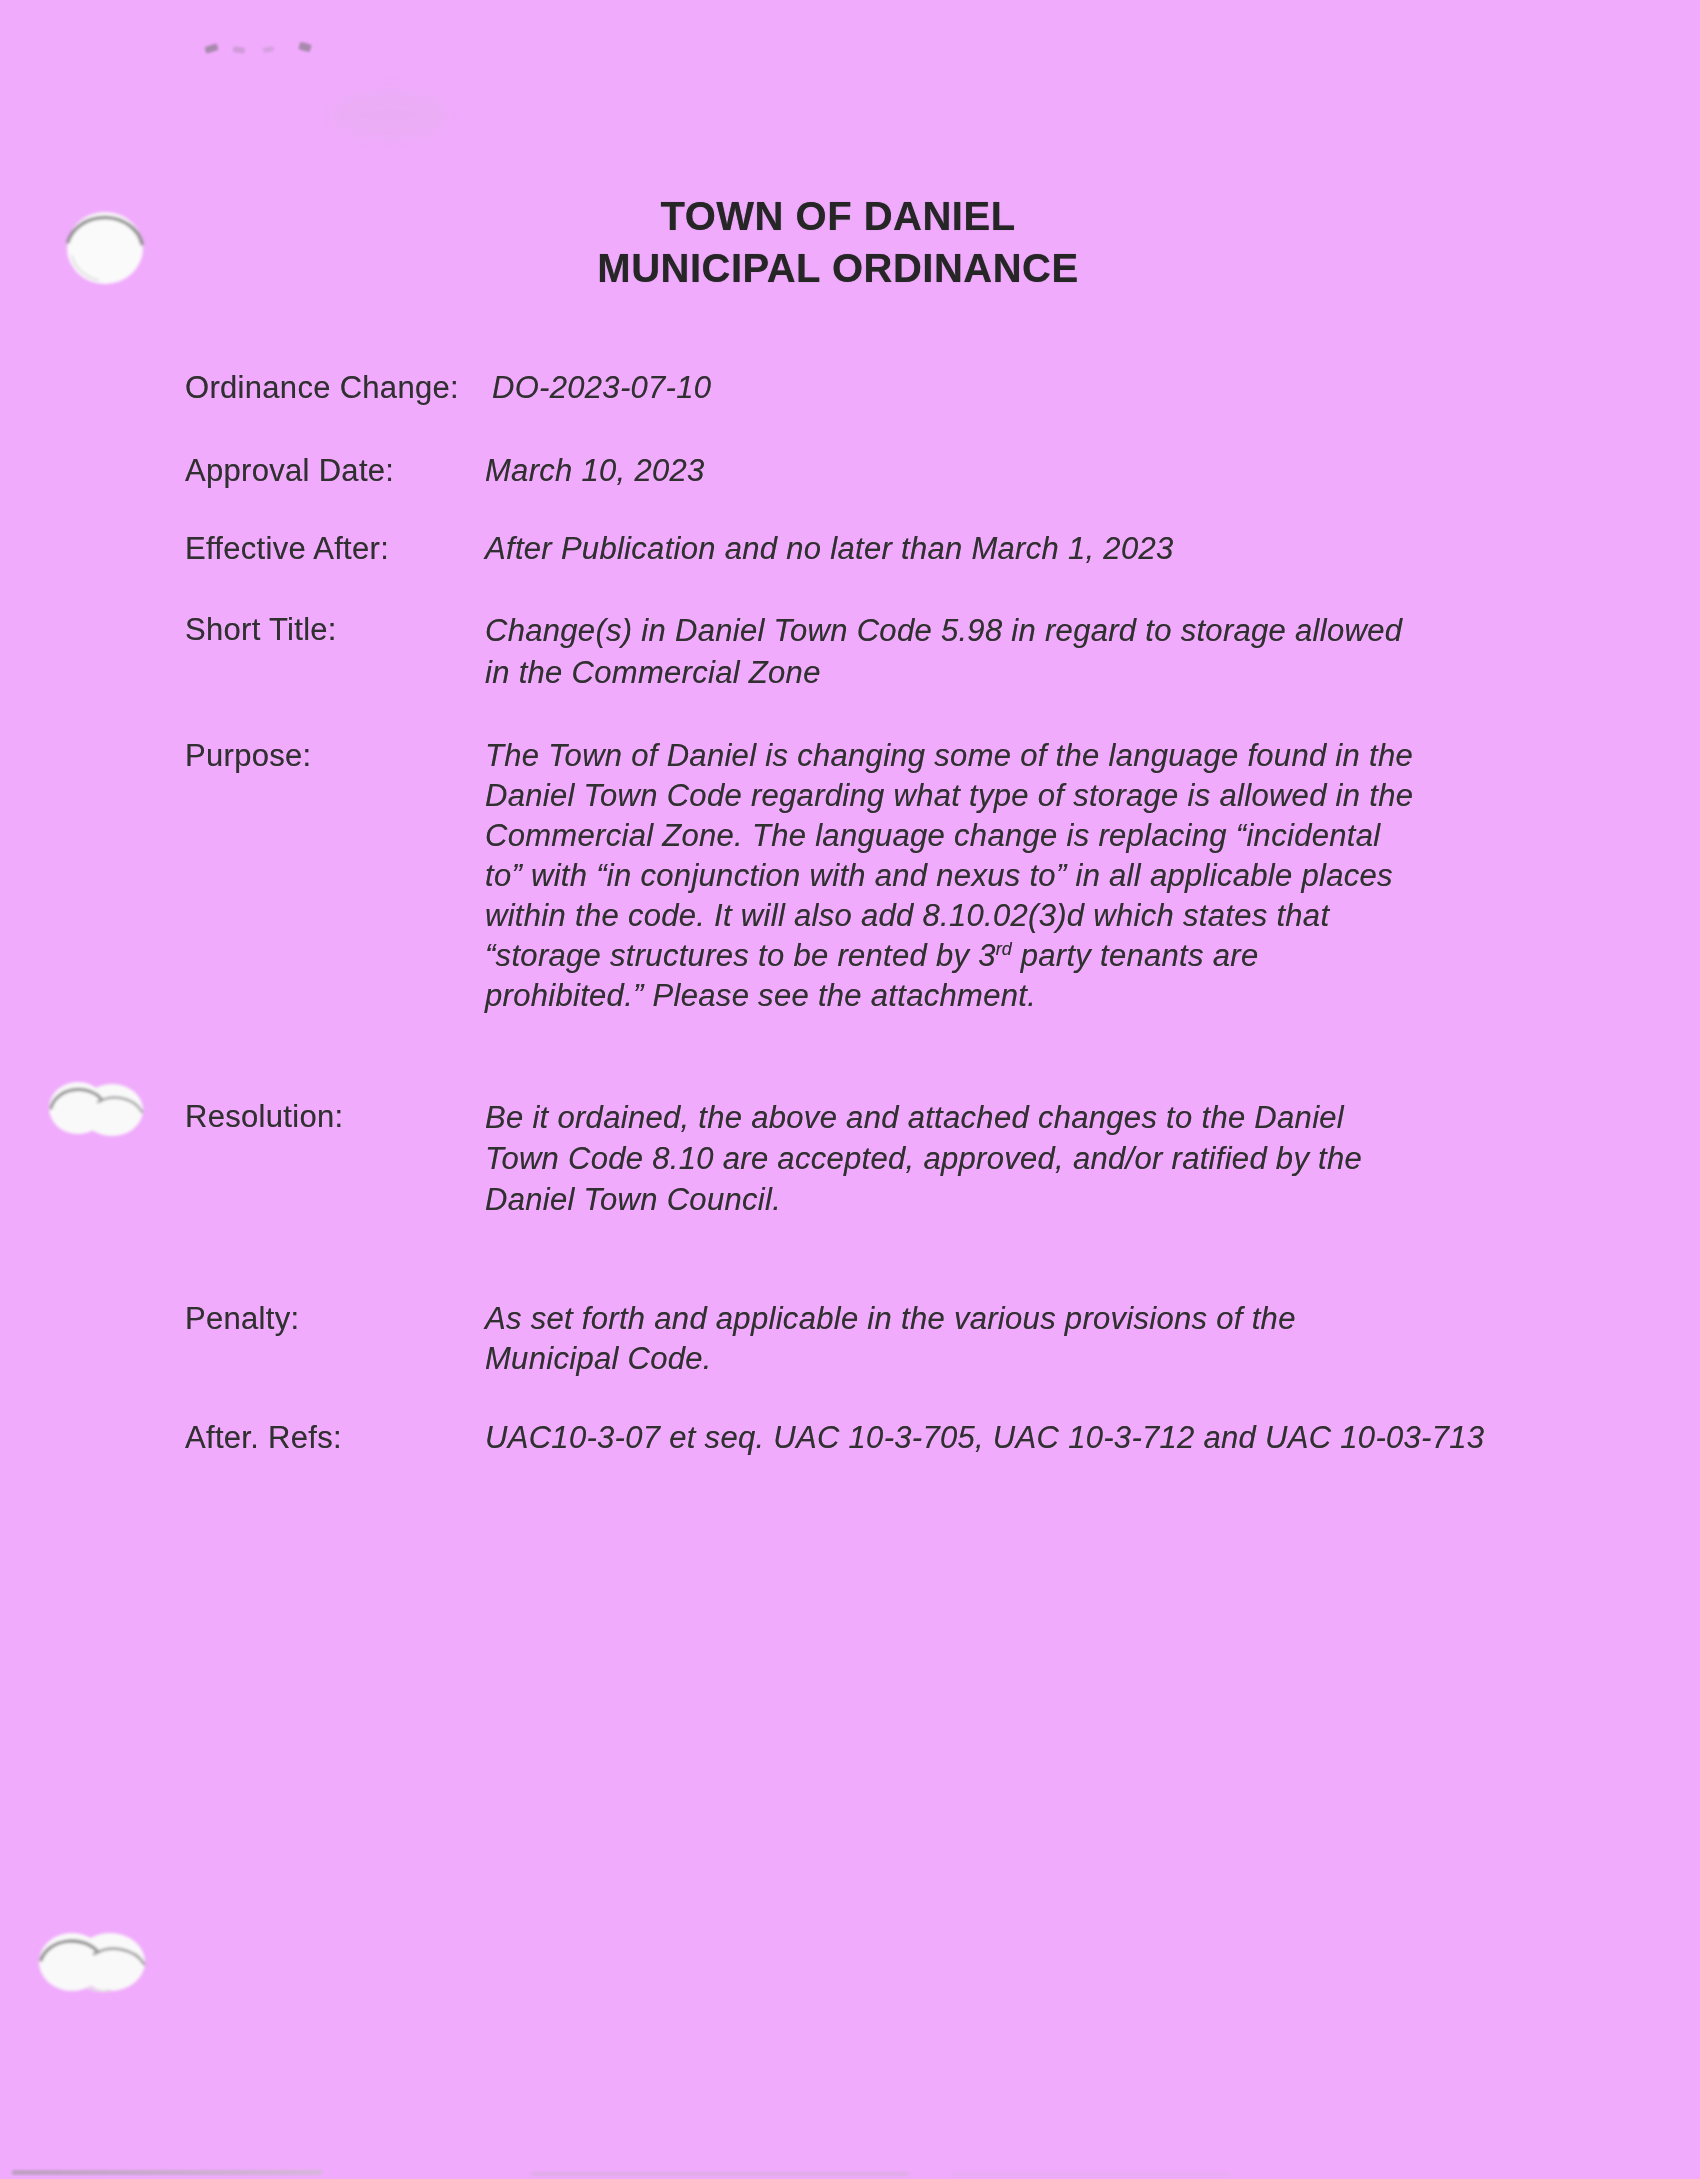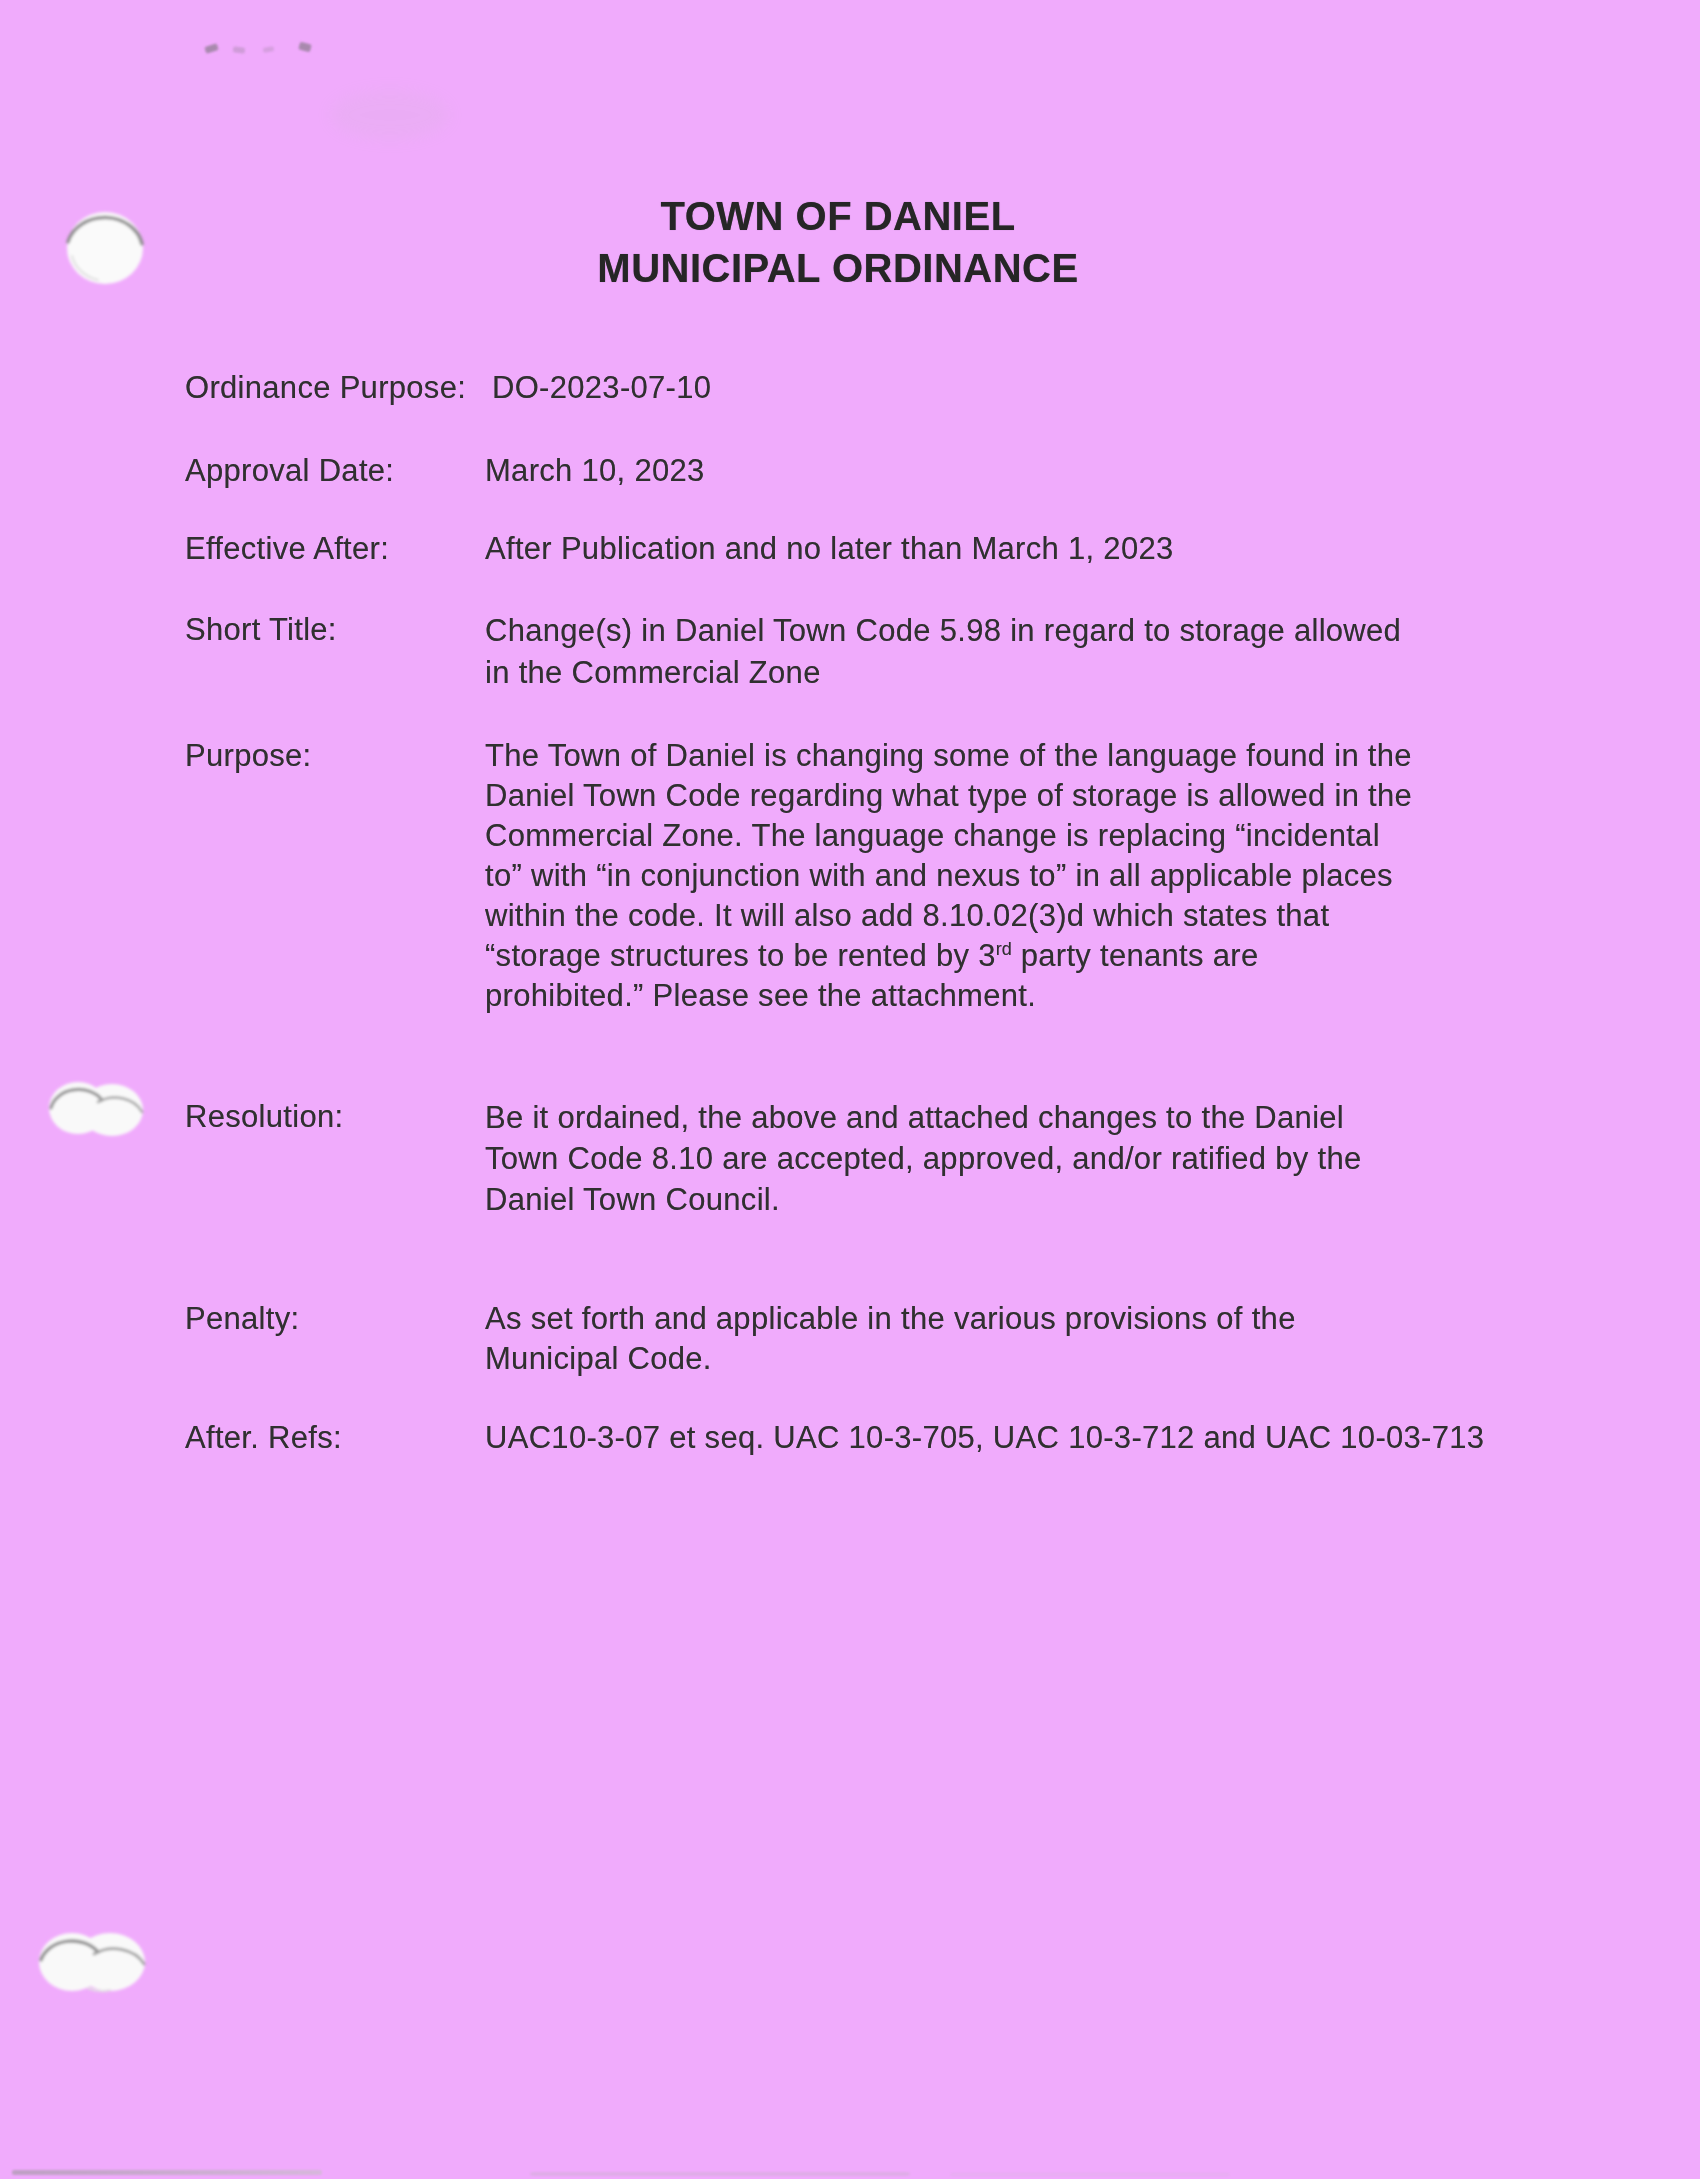--- a/index.html
+++ b/index.html
@@ -35,20 +35,21 @@
     text-shadow: 0 0 0.6px rgba(40,40,40,0.45);
     white-space: nowrap;
   }
   .row .value {
     position: absolute; left: 485px; top: 0;
     width: 1020px;
     font-size: 31px; line-height: 40px; letter-spacing: 0.3px;
     color: #303030;
     text-shadow: 0 0 0.6px rgba(40,40,40,0.45);
     white-space: pre-line;
+    font-style: italic;
   }
   .row.ordinance .value { left: 492px; }
   .row.shorttitle .value { line-height: 42px; }
   .row.resolution .value { line-height: 41px; }
   sup { font-size: 58%; line-height: 0; letter-spacing: 0; }
 
   
   .hole { position: absolute; pointer-events: none; }
   .smudge {
     position: absolute; pointer-events: none;
@@ -121,21 +122,21 @@
       <path d="M 56 72 A 30 24 0 0 0 78 74" fill="none" stroke="#e2e2e2" stroke-width="2" stroke-linecap="round"></path>
     </g>
   </svg>
 
   <div class="doc-title">
     <div>TOWN OF DANIEL</div>
     <div>MUNICIPAL ORDINANCE</div>
   </div>
 
   <div class="row ordinance" style="top:368px;">
-    <div class="label">Ordinance Purpose:</div>
+    <div class="label">Ordinance Change:</div>
     <div class="value">DO-2023-07-10</div>
   </div>
 
   <div class="row" style="top:451px;">
     <div class="label">Approval Date:</div>
     <div class="value">March 10, 2023</div>
   </div>
 
   <div class="row" style="top:529px;">
     <div class="label">Effective After:</div>

